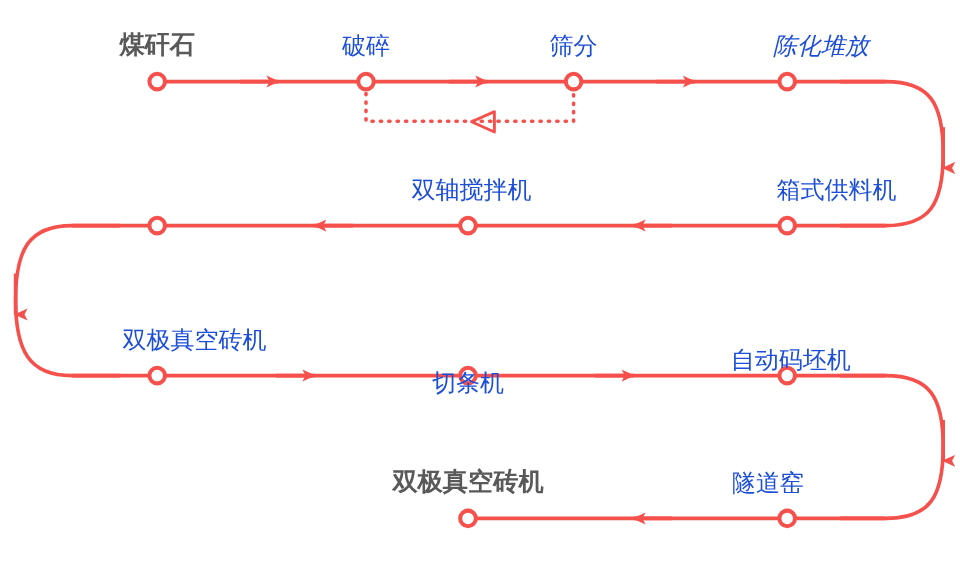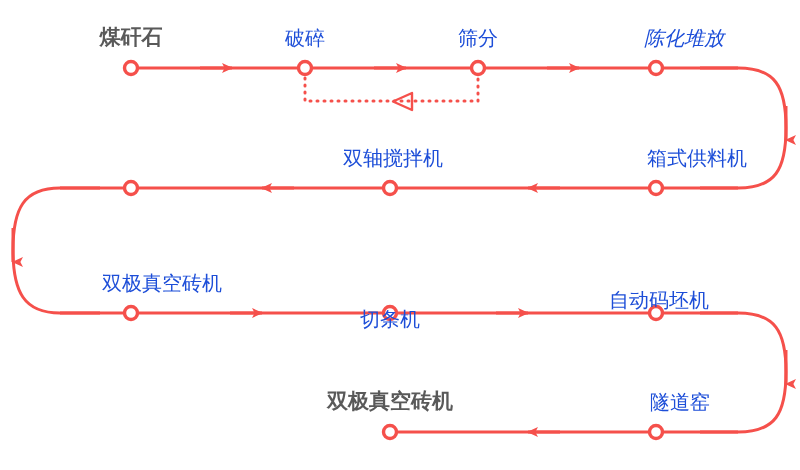--- a/index.html
+++ b/index.html
@@ -126,15 +126,15 @@
   <div class="node-label" style="left:684px; top:28px;font-style:italic;">陈化堆放</div>
 
   <div class="node-label" style="left:393px; top:148px;">双轴搅拌机</div>
   <div class="node-label" style="left:697px; top:148px;">箱式供料机</div>
 
   <div class="node-label" style="left:134px; top:273px;margin-left:28px;">双极真空砖机</div>
   <div class="node-label" style="left:390px; top:273px;margin-top:36px;">切条机</div>
   <div class="node-label" style="left:659px; top:273px;margin-top:17px;">自动码坯机</div>
 
   <div class="node-label emphasis" style="left:390px; top:391px;">双极真空砖机</div>
-  <div class="node-label" style="left:680px; top:392px;">隧道窑</div>
+  <div class="node-label" style="left:640px; top:392px;">隧道窑</div>
 
 </div>
 
 </body></html>

